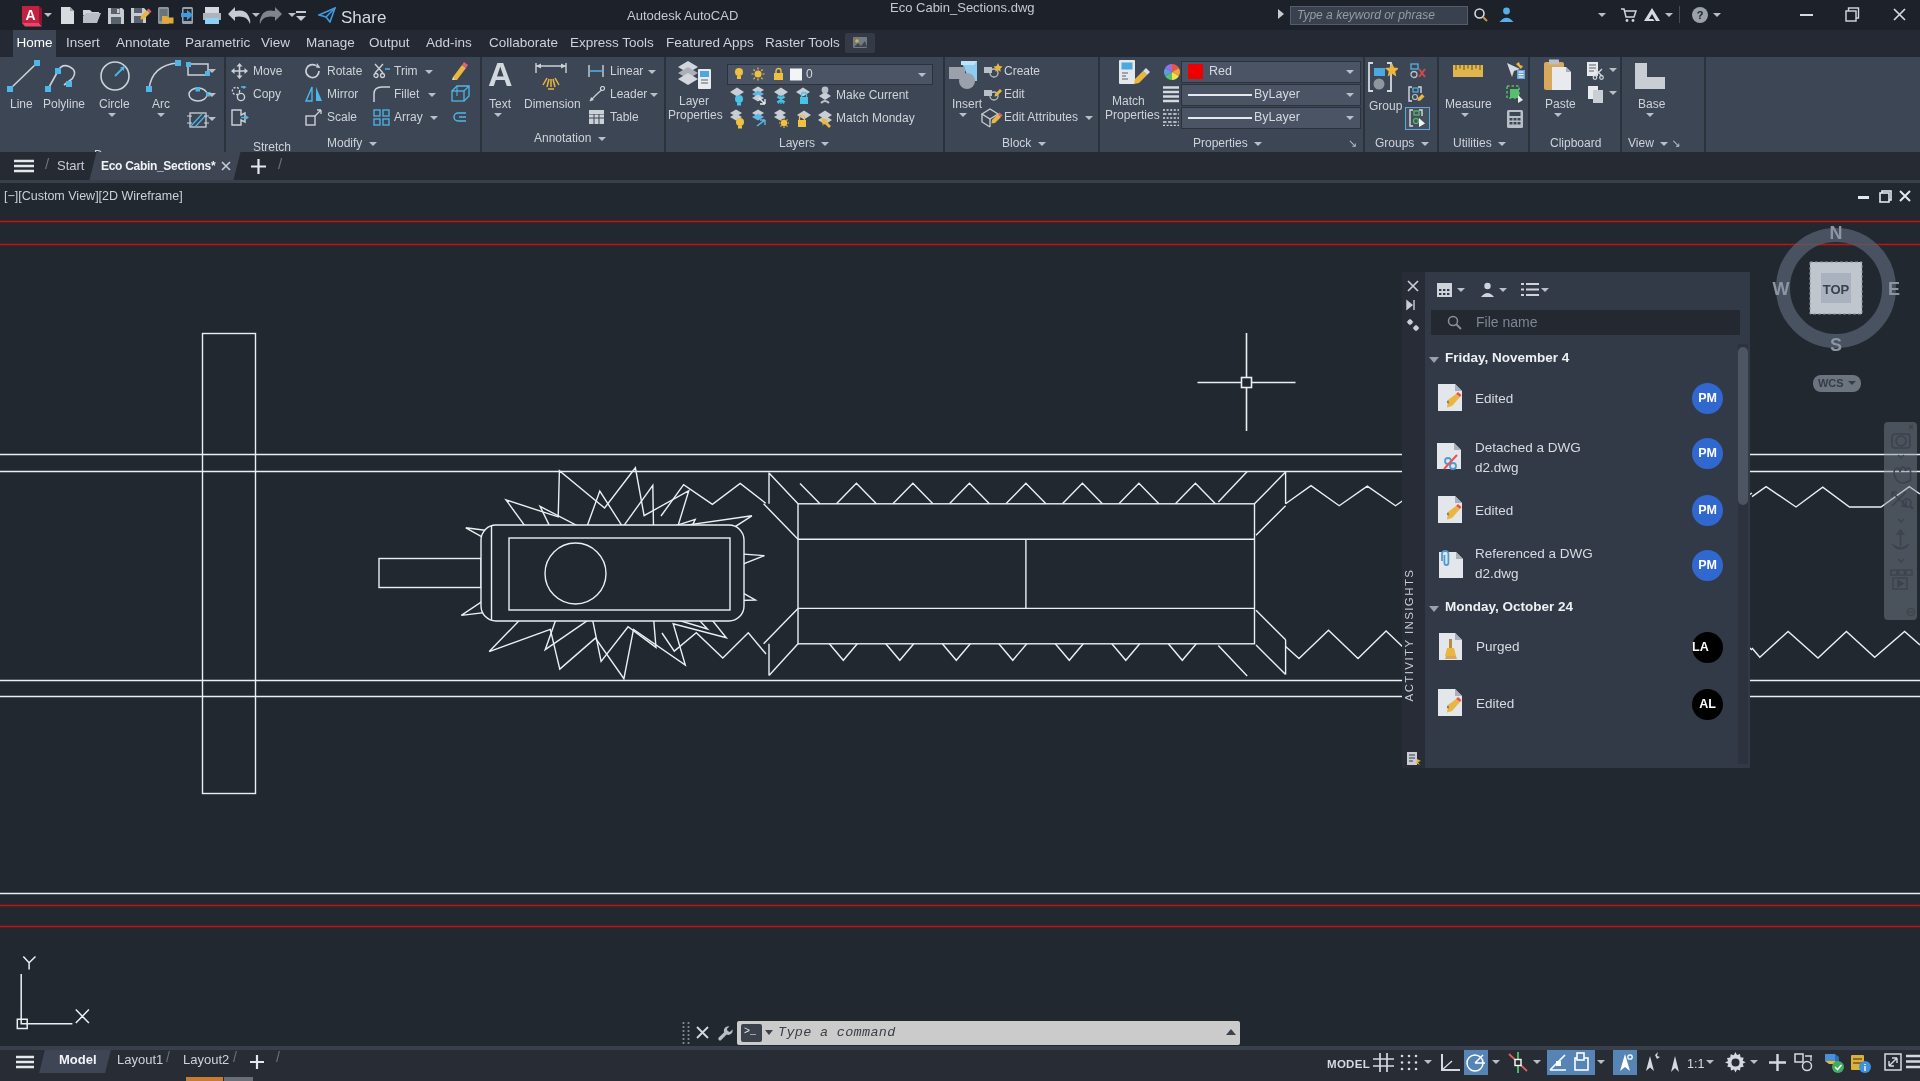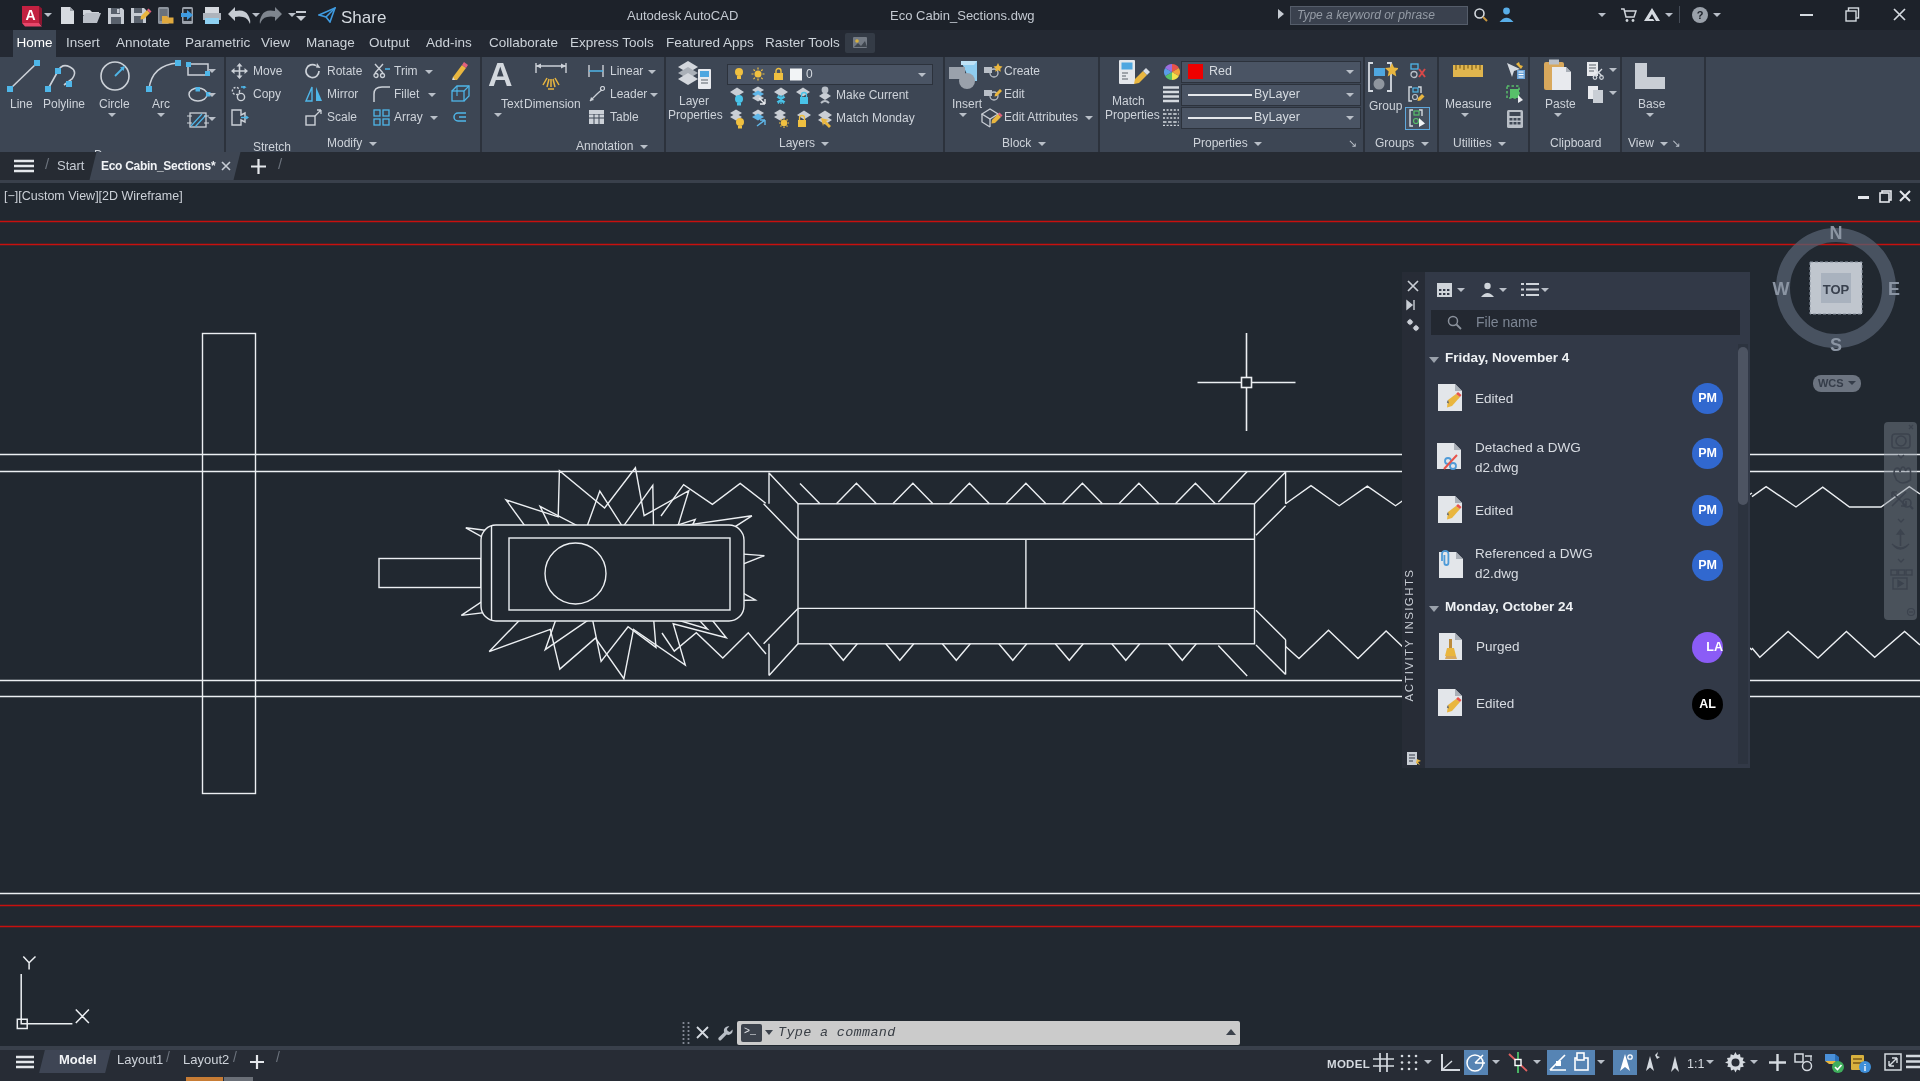--- a/index.html
+++ b/index.html
@@ -63,21 +63,21 @@
     <div class="abs dd" style="left:252px;top:13px;"></div>
     <div class="abs dd" style="left:288px;top:13px;"></div>
 
     <svg class="abs" style="left:318px;top:7px" width="18" height="16" viewBox="0 0 18 16">
       <path d="M1,8 L17,1 L12,15 L8,10 Z" fill="none" stroke="#3f9be0" stroke-width="1.6"></path>
       <path d="M17,1 L8,10" stroke="#3f9be0" stroke-width="1.6"></path>
     </svg>
     <div class="abs" style="left:341px;top:8px;color:#d5dae0;font-size:17px;">Share</div>
 
     <div class="abs" style="left:627px;top:8px;color:#c3c9d1;font-size:13px;">Autodesk AutoCAD</div>
-    <div class="abs" style="left:890px;top:8px;color:#c3c9d1;font-size:13px;">Eco Cabin_Sections.dwg</div>
+    <div class="abs" style="left:890px;top:0;color:#c3c9d1;font-size:13px;">Eco Cabin_Sections.dwg</div>
 
     <div class="abs" style="left:1278px;top:9px;width:0;height:0;border-top:5px solid transparent;border-bottom:5px solid transparent;border-left:6px solid #c6cbd2;"></div>
     <div class="abs" style="left:1290px;top:6px;width:176px;height:17px;background:#3a414e;border:1px solid #555d6a;">
       <div style="color:#959ca6;font-size:12px;font-style:italic;padding:1px 0 0 6px;">Type a keyword or phrase</div>
     </div>
     <svg class="abs" style="left:1473px;top:7px" width="16" height="16" viewBox="0 0 16 16">
       <circle cx="6.5" cy="6.5" r="4.5" fill="none" stroke="#d5dae0" stroke-width="1.6"></circle>
       <path d="M10,10 L14,14" stroke="#c9973f" stroke-width="2"></path>
     </svg>
     <svg class="abs" style="left:1498px;top:6px" width="17" height="17" viewBox="0 0 17 17">
@@ -258,21 +258,21 @@
       <rect x="10" y="10" width="6" height="6" fill="none" stroke="#4fb6e8" stroke-width="1.3"></rect>
     </svg>
     <div class="lbl abs" style="left:394px;top:53px;">Array</div>
     <div class="abs dd" style="left:430px;top:59px;"></div>
     <svg class="abs" style="left:452px;top:52px" width="18" height="16" viewBox="0 0 18 16">
       <path d="M14,4 H6 a4,4 0 0 0 0,8 h8 M14,8 H7" stroke="#4fb6e8" stroke-width="1.5" fill="none"></path>
     </svg>
     <div class="lbl abs" style="left:327px;top:79px;">Modify <span class="dd" style="margin-left:3px"></span></div>
 
     <div class="abs" style="left:488px;top:-2px;color:#d3d8de;font-size:34px;font-weight:bold;">A</div>
-    <div class="lbl abs" style="left:501px;top:40px;">Text</div>
+    <div class="lbl abs" style="left:489px;top:40px;">Text</div>
     <div class="abs dd" style="left:494px;top:56px;"></div>
     <svg class="abs" style="left:534px;top:2px" width="34" height="34" viewBox="0 0 34 34">
       <path d="M2,4 v10 M32,4 v10 M2,7 h30" stroke="#ccd1d8" stroke-width="1.4" fill="none"></path>
       <path d="M2,7 l5,-2.5 v5 Z M32,7 l-5,-2.5 v5 Z" fill="#ccd1d8"></path>
       <path d="M9,26 l4,-7 M13,28 l2,-8 M17,28 l0,-8 M21,28 l-2,-8 M25,26 l-4,-7" stroke="#e9b63f" stroke-width="1.5"></path>
       <path d="M14,30 h6" stroke="#e9b63f" stroke-width="1.5"></path>
     </svg>
     <div class="lbl abs" style="left:524px;top:40px;">Dimension</div>
     <svg class="abs" style="left:588px;top:7px" width="16" height="14" viewBox="0 0 16 14">
       <path d="M1,1 v12 M15,1 v12" stroke="#ccd1d8" stroke-width="1.4"></path>
@@ -286,21 +286,21 @@
       <path d="M2,15 l4,-1 -3,-3 Z" fill="#ccd1d8"></path>
     </svg>
     <div class="lbl abs" style="left:610px;top:30px;">Leader</div>
     <div class="abs dd" style="left:650px;top:36px;"></div>
     <svg class="abs" style="left:588px;top:52px" width="17" height="16" viewBox="0 0 17 16">
       <rect x="1" y="1" width="15" height="14" fill="#ccd1d8"></rect>
       <path d="M1,5 h15 M1,9 h15 M6,1 v14 M11,1 v14" stroke="#3d4654" stroke-width="1"></path>
       <rect x="1" y="1" width="15" height="4" fill="#ccd1d8"></rect>
     </svg>
     <div class="lbl abs" style="left:610px;top:53px;">Table</div>
-    <div class="lbl abs" style="left:534px;top:82px;margin-left:42px;">Annotation <span class="dd" style="margin-left:3px"></span></div>
+    <div class="lbl abs" style="left:534px;top:74px;">Annotation <span class="dd" style="margin-left:3px"></span></div>
 
     <svg class="abs" style="left:676px;top:2px" width="36" height="33" viewBox="0 0 36 33">
       <path d="M2,8 l10,-6 10,6 -10,6 Z" fill="#d3d7dd"></path>
       <path d="M2,14 l10,-6 10,6 -10,6 Z" fill="#aab0b8"></path>
       <path d="M2,20 l10,-6 10,6 -10,6 Z" fill="#d3d7dd"></path>
       <rect x="22" y="10" width="13" height="20" rx="1" fill="#e8eaee"></rect>
       <rect x="24" y="12" width="9" height="6" fill="#4fa7e0"></rect>
       <path d="M25,21 h7 M25,24 h7" stroke="#596069" stroke-width="1.2"></path>
     </svg>
     <div class="lbl abs" style="left:679px;top:37px;">Layer</div>
@@ -781,21 +781,21 @@
       <div class="abs" style="left:43px;top:327px;color:#eef1f4;font-size:13.5px;font-weight:bold;">Monday, October 24</div>
 
       <svg class="abs" style="left:36px;top:361px" width="26" height="31" viewBox="0 0 26 31">
         <path d="M1,0 h16 l7,7 v20 h-23 Z" fill="#e3e6ea"></path>
           <path d="M17,0 l7,7 h-7 Z" fill="#aab0b8"></path>
         <path d="M11,6 h3 v9 h-3 Z" fill="#bb8b3d"></path>
         <path d="M9,15 h7 l2,8 h-11 Z" fill="#e9b63f"></path>
         <path d="M8,23 h10 l1,3 h-12 Z" fill="#d8a85c"></path>
       </svg>
       <div class="abs" style="left:74px;top:367px;color:#d8dce2;font-size:13.5px;">Purged</div>
-      <div class="abs" style="left:290px;top:360px;width:31px;height:31px;border-radius:50%;background:#8b5cf6;color:#fff;font-size:12.5px;font-weight:bold;text-align:right;line-height:31px;">LA</div>
+      <div class="abs" style="left:290px;top:360px;width:31px;height:31px;border-radius:50%;background:#000000;color:#fff;font-size:12.5px;font-weight:bold;text-align:left;line-height:31px;">LA</div>
 
       <svg class="abs" style="left:35px;top:417px" width="27" height="31" viewBox="0 0 27 31">
         <path d="M1,0 h17 l7,7 v20 h-24 Z" fill="#e3e6ea"></path>
           <path d="M18,0 l7,7 h-7 Z" fill="#aab0b8"></path>
         <path d="M11,16 l8,-6 4,3 -8,9 -5,1.5 Z" fill="#e9b63f"></path>
           <path d="M19,10 l4,3 1.5,-2 -3.5,-3 Z" fill="#e8534a"></path>
         <path d="M11,16 l1,3.5 -2.2,-1 Z" fill="#59616c"></path>
       </svg>
       <div class="abs" style="left:74px;top:424px;color:#d8dce2;font-size:13.5px;">Edited</div>
       <div class="abs" style="left:290px;top:417px;width:31px;height:31px;border-radius:50%;background:#000000;color:#fff;font-size:12.5px;font-weight:bold;text-align:center;line-height:31px;">AL</div>

